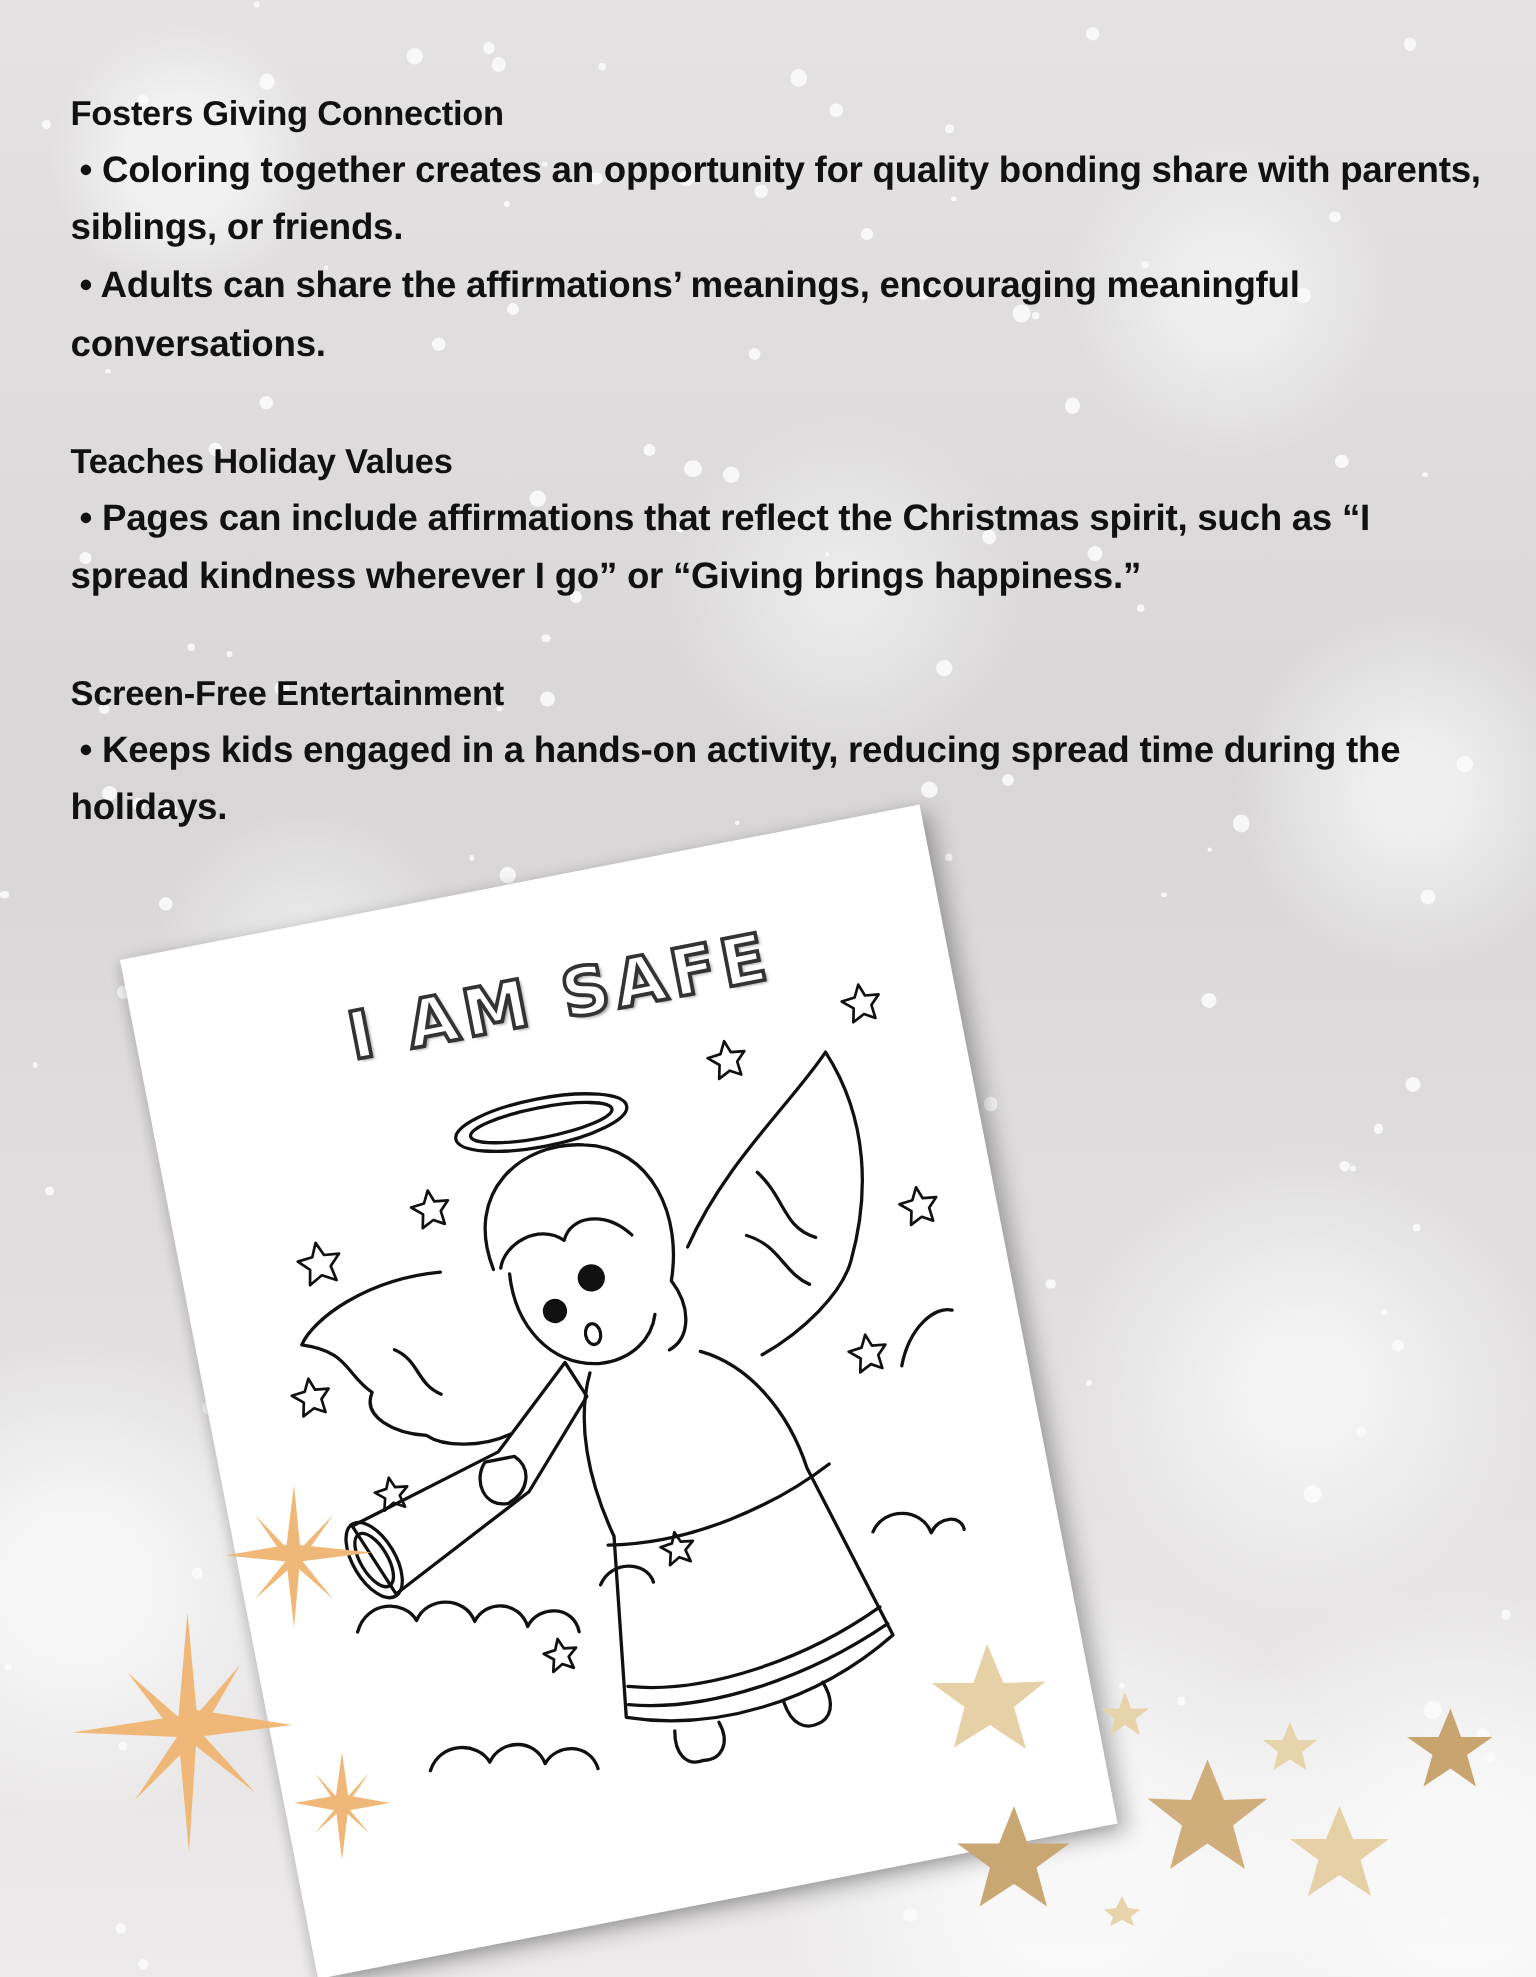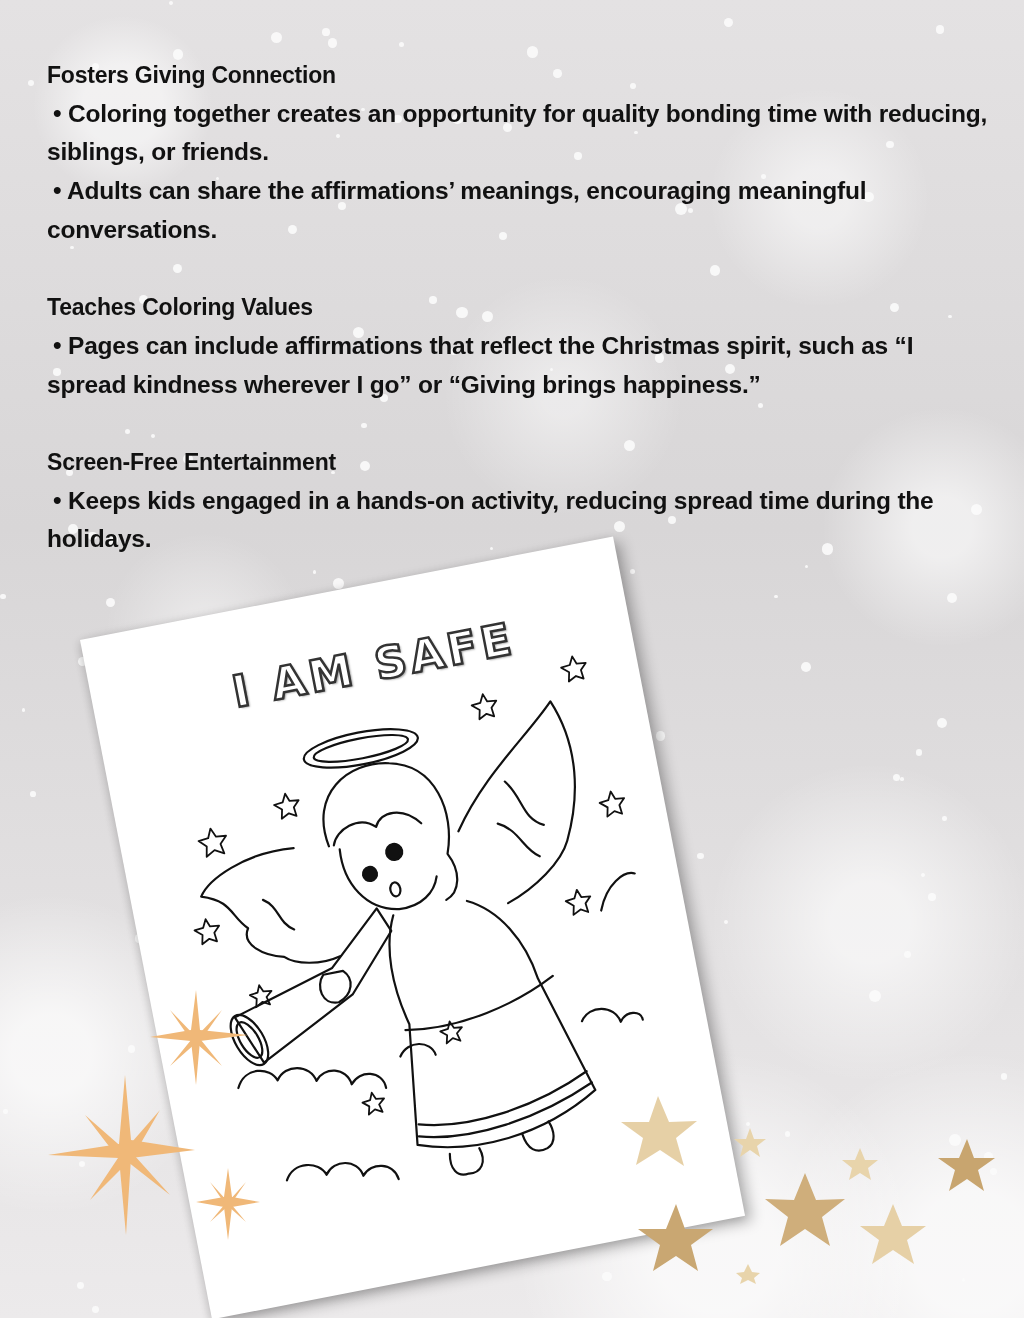--- a/index.html
+++ b/index.html
@@ -196,25 +196,25 @@
     <div class="flake" style="width: 5.55436px; height: 5.55436px; left: 0.0263374px; top: 593.818px;"></div>
     <div class="flake" style="width: 9.52392px; height: 9.52392px; left: 327.625px; top: 38.1592px;"></div>
     <div class="flake" style="width: 7.47265px; height: 7.47265px; left: 453.742px; top: 724.228px;"></div>
     <div class="flake" style="width: 3.15054px; height: 3.15054px; left: 805.044px; top: 565.19px;"></div>
     <div class="flake" style="width: 9.3076px; height: 9.3076px; left: 784.198px; top: 110.212px;"></div>
   </div>
 
 <div class="text-block">
   <div class="section">
     <span class="section-title">Fosters Giving Connection</span>
-    <span class="bullet" style="text-indent:6px">• Coloring together creates an opportunity for quality bonding time with reducing, siblings, or friends.</span>
+    <span class="bullet" style="text-indent:6px">• Coloring together creates an opportunity for quality bonding share with parents, siblings, or friends.</span>
     <span class="bullet" style="text-indent:6px">• Adults can share the affirmations’ meanings, encouraging meaningful conversations.</span>
   </div>
   <div class="section">
-    <span class="section-title">Teaches Coloring Values</span>
+    <span class="section-title">Teaches Holiday Values</span>
     <span class="bullet" style="text-indent:6px">• Pages can include affirmations that reflect the Christmas spirit, such as “I spread kindness wherever I go” or “Giving brings happiness.”</span>
   </div>
   <div class="section">
     <span class="section-title">Screen-Free Entertainment</span>
     <span class="bullet" style="text-indent:6px">• Keeps kids engaged in a hands-on activity, reducing spread time during the holidays.</span>
   </div>
 </div>
 
 <div class="page">
   <div class="page-title">I AM SAFE</div>

